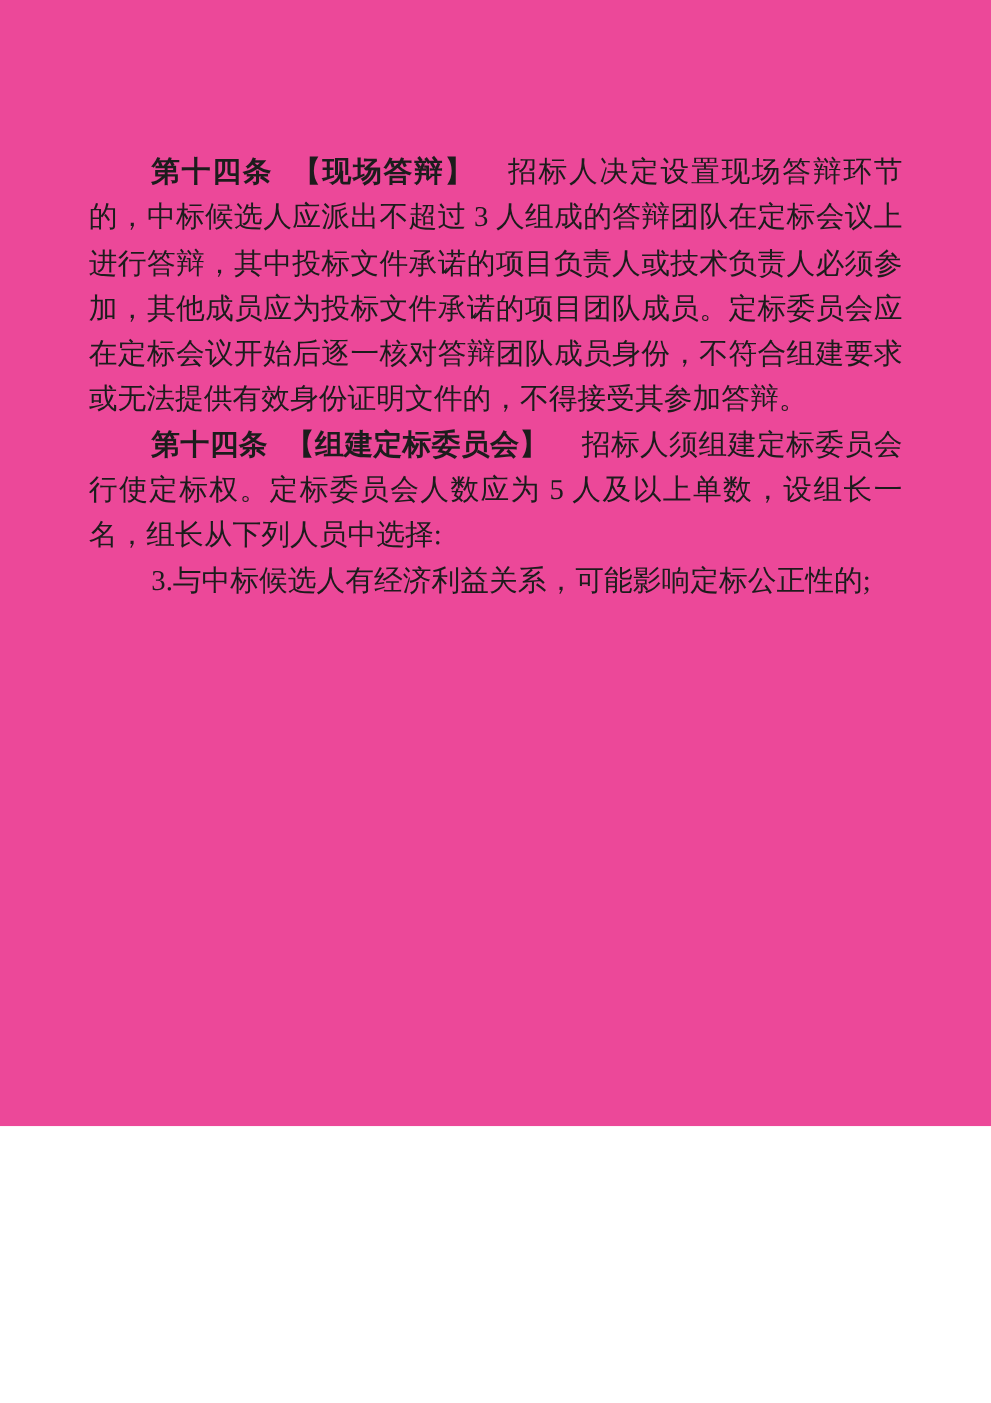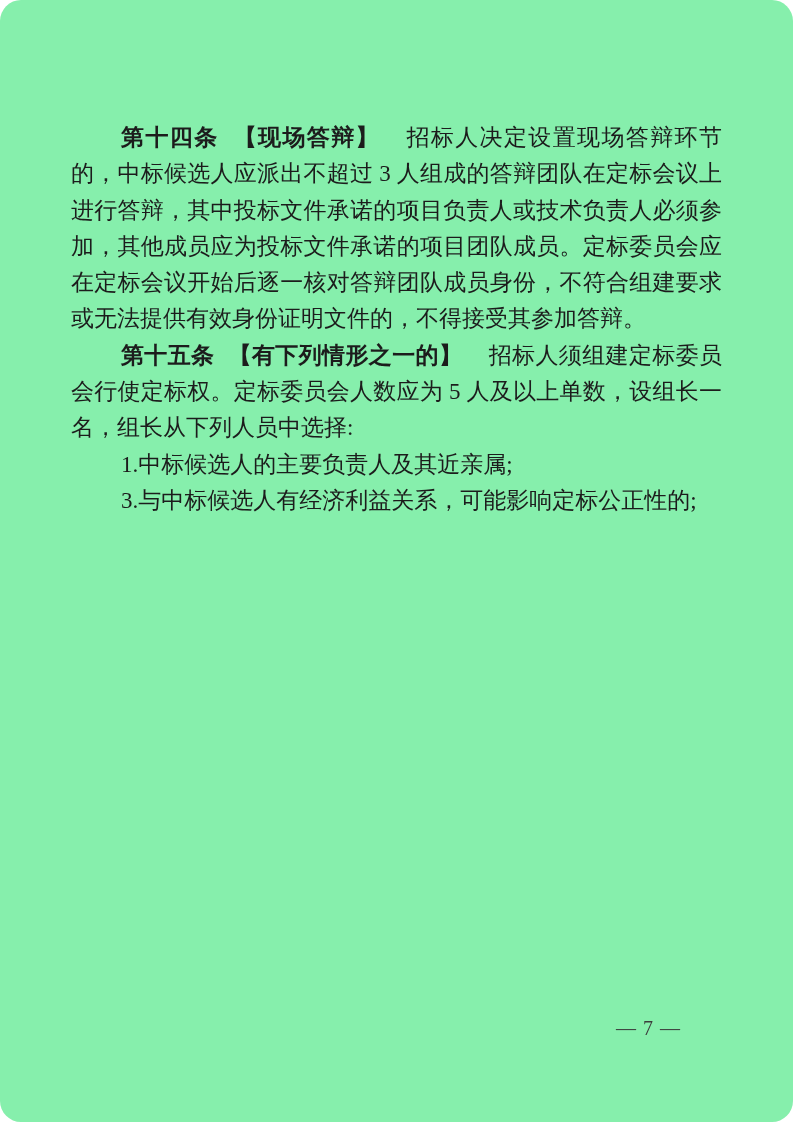--- a/index.html
+++ b/index.html
@@ -3,25 +3,24 @@
 <meta charset="utf-8">
 <style>
   html, body {
     margin: 0;
     padding: 0;
     background: #ffffff;
   }
   .page {
     position: relative;
     width: 793px;
-    height: 1122px;
-    background: #86efac;
+    height: 901px;
+    background: #ec4899;
     overflow: hidden;
     font-family: "Liberation Serif", "DejaVu Serif", serif;
-    border-radius: 21px;
   }
   .content {
     position: absolute;
     left: 71px;
     top: 120px;
     width: 651px;
     font-size: 23px;
     line-height: 36.3px;
     color: #1c1c1c;
     text-align: justify;
@@ -50,27 +49,26 @@
 </style>
 </head>
 <body>
 
 <div class="page">
   <div class="content">
 
     <p class="para"><span class="head">第十四条 【现场答辩】</span><span>招标人决定设置现场答辩环节的，中标候选人应派出不超过 3 人组成的答辩团队在定标会议上进行答辩，其中投标文件承诺的项目负责人或技术负责人必须参加，其他成员应为投标文件承诺的项目团队成员。定标委员会应在定标会议开始后逐一核对答辩团队成员身份，不符合组建要求或无法提供有效身份证明文件的，不得接受其参加答辩。</span></p>
 
 
-    <p class="para"><span class="head">第十五条 【有下列情形之一的】</span><span>招标人须组建定标委员会行使定标权。定标委员会人数应为 5 人及以上单数，设组长一名，组长从下列人员中选择:</span></p>
+    <p class="para"><span class="head">第十四条 【组建定标委员会】</span><span>招标人须组建定标委员会行使定标权。定标委员会人数应为 5 人及以上单数，设组长一名，组长从下列人员中选择:</span></p>
 
 
 
 
 
 
-    <p class="para"><span>1.中标候选人的主要负责人及其近亲属;</span></p>
 
     <p class="para"><span>3.与中标候选人有经济利益关系，可能影响定标公正性的;</span></p>
 
   </div>
 
   <div class="footer">— 7 —</div>
 </div>
 
 </body></html>

